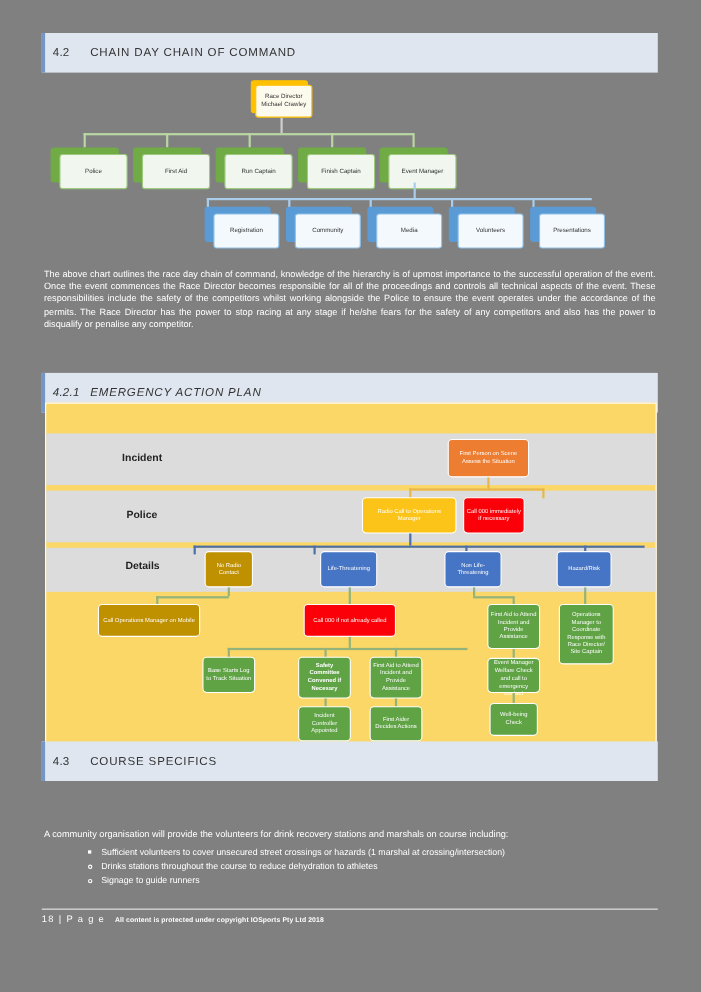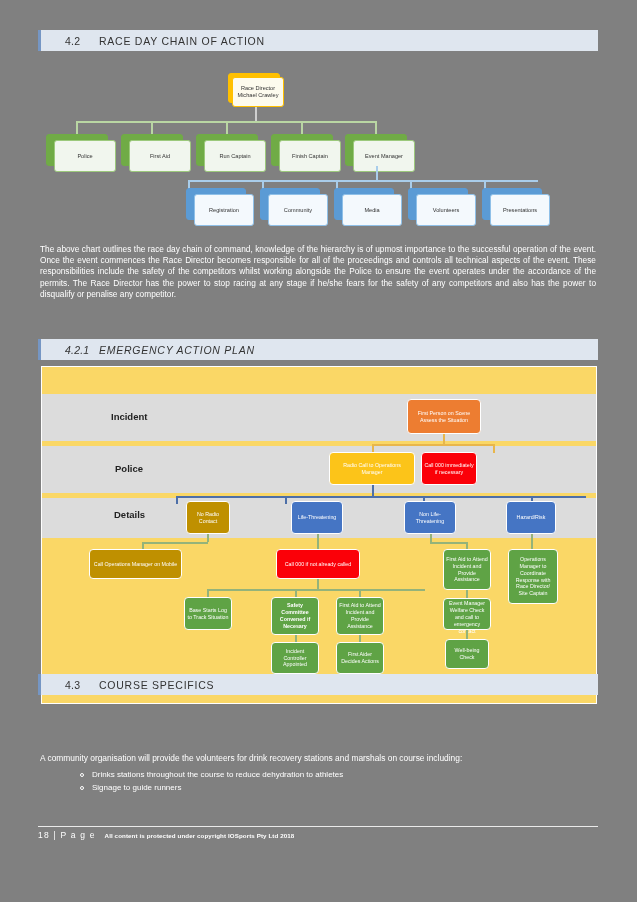--- a/index.html
+++ b/index.html
@@ -7,25 +7,25 @@
     width:637px;height:902px;
     background:#808080;
     font-family:"Liberation Sans", sans-serif;
     overflow:hidden;
     position:relative;
   }
   .page{position:absolute;left:0;top:0;width:637px;height:902px;}
 
   
   .sec-head{
-    position:absolute;left:38px;width:560px;height:21px;
+    position:absolute;left:38px;width:560px;height:36px;
     background:#dfe6ef;
     border-left:3px solid #7596c4;
     box-sizing:border-box;
-    display:flex;align-items:center;padding-left:17px;
+    display:flex;align-items:center;
   }
   .sec-head .num{
     font-size:10.5px;color:#333;margin-left:7px;width:34px;letter-spacing:.2px;
   }
   .sec-head .ttl{
     font-size:10.5px;color:#333;letter-spacing:.75px;
   }
 
   
   .org{position:absolute;left:38px;top:66px;width:560px;height:175px;}
@@ -116,21 +116,21 @@
   .footer .pg{font-size:8.5px;letter-spacing:1.2px;}
   .footer .cpy{font-size:6.2px;font-weight:bold;margin-left:9px;letter-spacing:.1px;}
 </style>
 </head>
 <body>
 
 <div class="page">
 
   <div class="sec-head" style="top:30px;">
     <span class="num">4.2</span>
-    <span class="ttl">RACE DAY CHAIN OF ACTION</span>
+    <span class="ttl">CHAIN DAY CHAIN OF COMMAND</span>
   </div>
 
   <div class="org">
 
     <div class="stack n-top" style="left:190px;top:7px;width:56px;height:34px;">
       <div class="lay lay1" style="left:0;top:0;width:52px;height:30px;"></div>
       <div class="lay lay2" style="left:4px;top:4px;width:52px;height:30px;"></div>
       <div class="node" style="left:4px;top:4px;width:52px;height:30px;flex-direction:column;">
         <span>Race Director</span>
         <span>Michael Crawley</span>
@@ -306,20 +306,21 @@
   </div>
 
   <div class="sec-head" style="top:674px;">
     <span class="num">4.3</span>
     <span class="ttl">COURSE SPECIFICS</span>
   </div>
 
   <div class="cs-intro">A community organisation will provide the volunteers for drink recovery stations and marshals on course including:</div>
 
   <ul class="bullets">
+    <li>Sufficient volunteers to cover unsecured street crossings or hazards (1 marshal at crossing/intersection)</li>
     <li class="hollow">Drinks stations throughout the course to reduce dehydration to athletes</li>
     <li class="hollow">Signage to guide runners</li>
   </ul>
 
   <div class="footer">
     <div class="rule"></div>
     <div class="ftxt">
       <span class="pg">18 | P a g e</span>
       <span class="cpy">All content is protected under copyright IOSports Pty Ltd 2018</span>
     </div>

